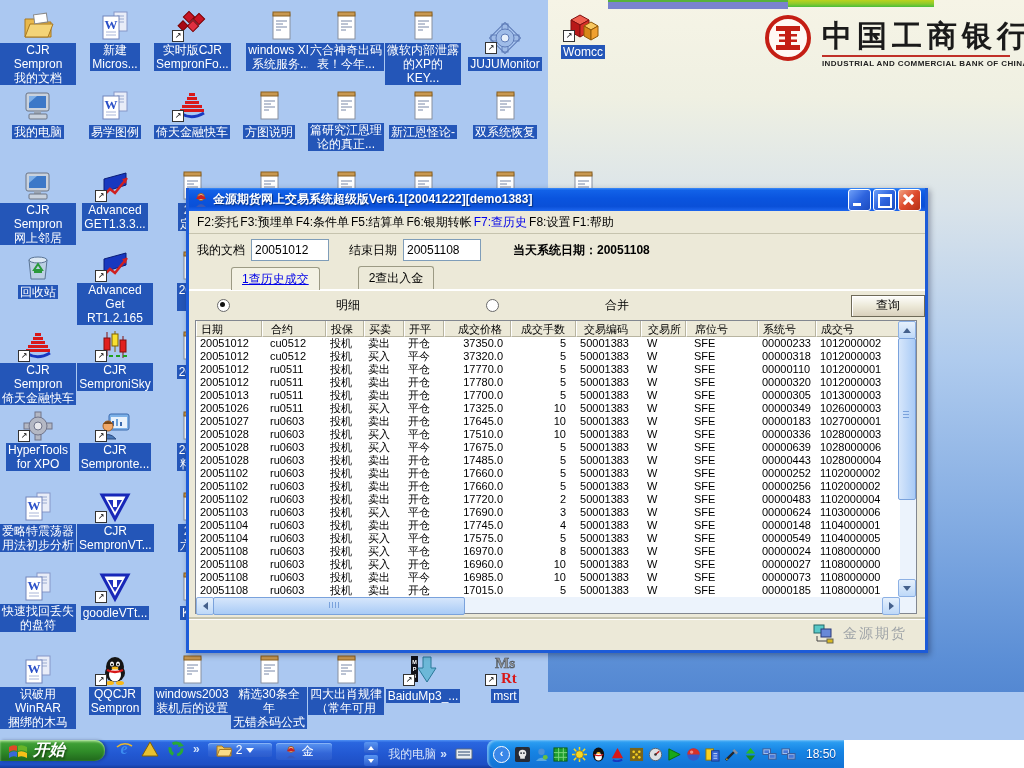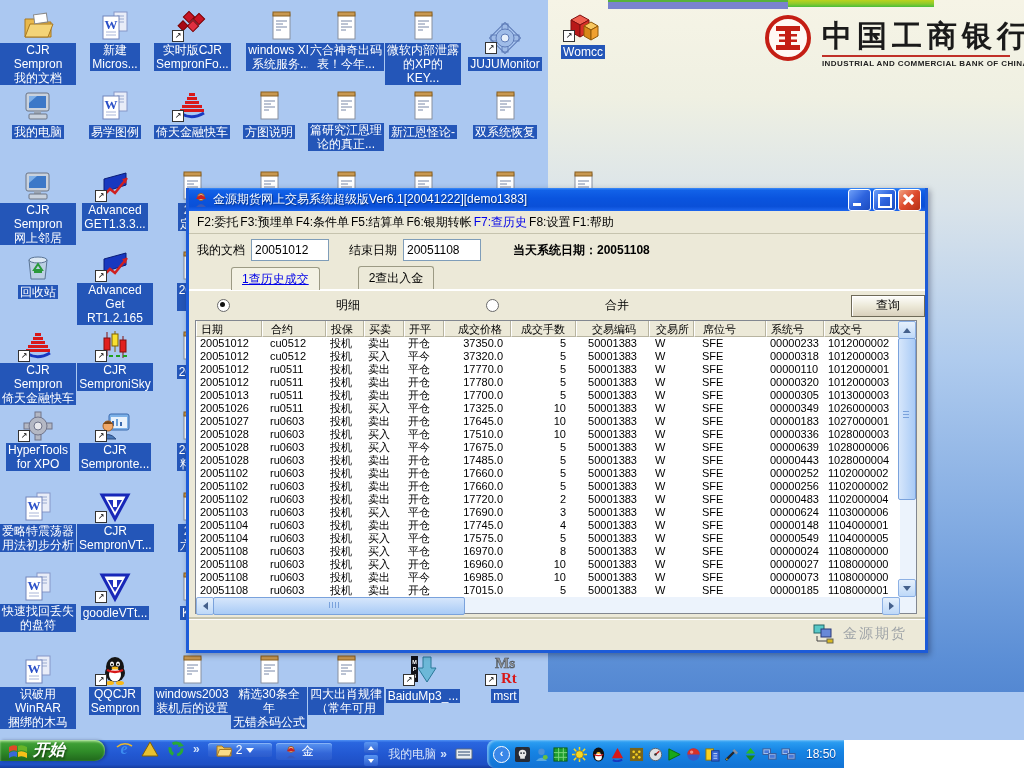--- a/index.html
+++ b/index.html
@@ -28,21 +28,21 @@
     padding:0 2px;white-space:pre-line;margin-top:1px;}
   .sc .ic::after{content:"\2197";position:absolute;left:18px;bottom:0;width:10px;height:10px;background:#fff;
     border:1px solid #333;font-size:8px;line-height:10px;color:#000;}
 
   
   #win{left:186px;top:188px;width:736px;height:462px;z-index:50;
     border-left:3px solid #1C5BD8;border-right:3px solid #1C5BD8;border-bottom:3px solid #1C5BD8;
     box-shadow:2px 2px 6px rgba(0,0,30,.35);background:#ECE9D8;}
   #titlebar{height:23px;display:flex;align-items:center;padding:0 4px;
     background:linear-gradient(180deg,#3B8BF8 0%,#1262E8 10%,#0A54DE 45%,#0A50D8 80%,#1E66EE 100%);}
-  #titlebar .ttl{color:#fff;font-weight:normal;font-size:12px;margin-left:4px;flex:1;
+  #titlebar .ttl{color:#fff;font-weight:bold;font-size:12px;margin-left:4px;flex:1;
     text-shadow:1px 1px 1px #05307E;white-space:nowrap;overflow:hidden;}
   .wbtn{width:21px;height:20px;margin-left:2px;border:1px solid #fff;border-radius:3px;position:relative;
     background:linear-gradient(135deg,#6FA0F8 0%,#2E64DE 50%,#1C4CC0 100%);}
   .wbtn.close{background:linear-gradient(135deg,#F0A080 0%,#DE4A2C 50%,#B43018 100%);}
   .wbtn.min::before{content:"";position:absolute;left:4px;bottom:4px;width:8px;height:3px;background:#fff;}
   .wbtn.max::before{content:"";position:absolute;left:4px;top:4px;width:10px;height:9px;
     border:2px solid #fff;border-top-width:3px;}
   .wbtn.close::before,.wbtn.close::after{content:"";position:absolute;left:3px;top:8px;width:13px;height:3px;background:#fff;}
   .wbtn.close::before{transform:rotate(45deg);} .wbtn.close::after{transform:rotate(-45deg);}
 
@@ -73,21 +73,21 @@
   
   #tablewrap{position:relative;margin:0 6px;width:720px;height:292px;background:#fff;border:1px solid #828790;}
   #thead{display:flex;height:16px;background:#ECE9D8;font-size:11px;}
   .hcell{box-sizing:border-box;border-right:1px solid #B8B4A0;border-left:1px solid #FFF;
     border-bottom:1px solid #B8B4A0;padding:1px 0 0 4px;white-space:nowrap;overflow:hidden;}
   #tbody{height:260px;overflow:hidden;font-size:11px;}
   .trow{display:flex;height:13px;line-height:13px;}
   .tcell{box-sizing:border-box;white-space:nowrap;overflow:hidden;padding:0 4px;}
   .c0{width:66px;} .c1{width:64px;padding-left:8px;} .c2{width:38px;} .c3{width:40px;} .c4{width:40px;}
   .c5{width:67px;text-align:right;padding-right:8px;} .c6{width:65px;text-align:right;padding-right:10px;}
-  .c7{width:73px;text-align:right;padding-right:12px;} .c8{width:45px;padding-left:6px;}
+  .c7{width:65px;text-align:right;padding-right:12px;} .c8{width:45px;padding-left:6px;}
   .c9{width:72px;padding-left:8px;} .c10{width:58px;} .c11{width:86px;}
 
   
   .sbtn{position:absolute;width:16px;height:16px;background:linear-gradient(180deg,#E6F0FC,#BED8F8);
     border:1px solid #8CB0E4;border-radius:2px;display:flex;align-items:center;justify-content:center;}
   .tri-u{width:0;height:0;border-left:4px solid transparent;border-right:4px solid transparent;border-bottom:5px solid #44608C;}
   .tri-d{width:0;height:0;border-left:4px solid transparent;border-right:4px solid transparent;border-top:5px solid #44608C;}
   .tri-l{width:0;height:0;border-top:4px solid transparent;border-bottom:4px solid transparent;border-right:5px solid #44608C;}
   .tri-r{width:0;height:0;border-top:4px solid transparent;border-bottom:4px solid transparent;border-left:5px solid #44608C;}
   #vscroll{position:absolute;right:0;top:0;width:16px;height:276px;background:#ECF3FC;}

